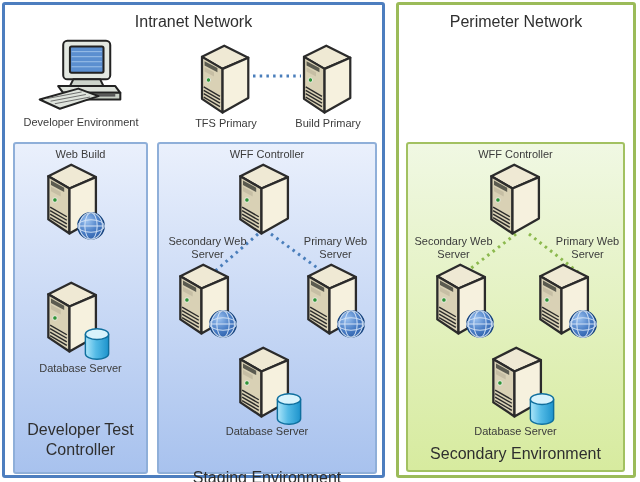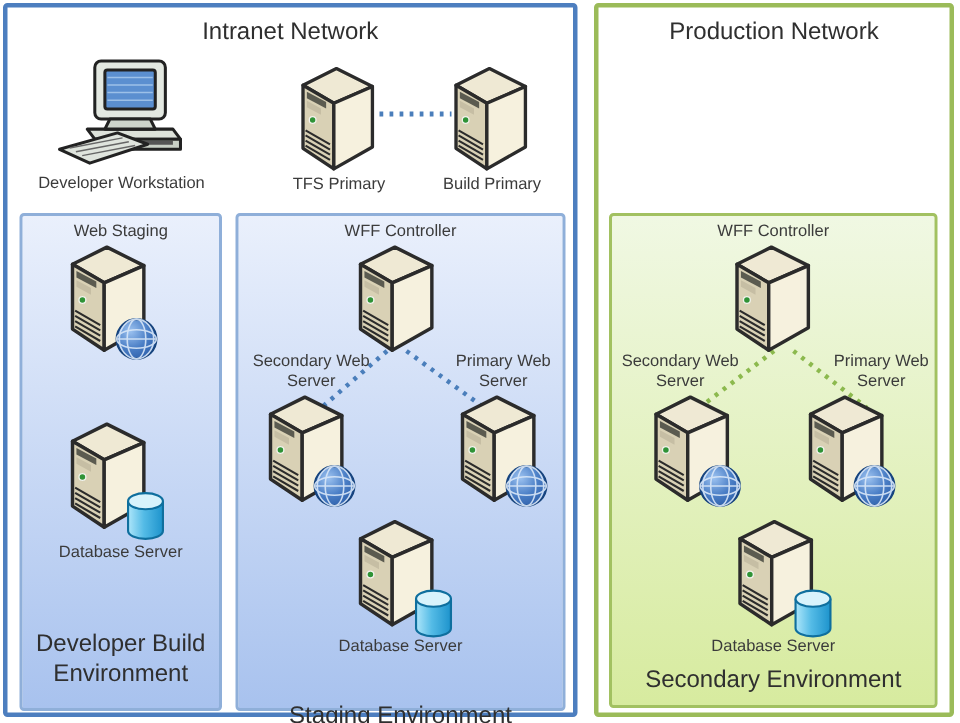--- a/index.html
+++ b/index.html
@@ -94,21 +94,21 @@
   </defs>
 </svg>
 
 <div class="canvas">
 
   <section class="netbox intranet">
     <div class="net-title">Intranet Network</div>
   </section>
 
   <section class="netbox perimeter">
-    <div class="net-title">Production Network</div>
+    <div class="net-title">Perimeter Network</div>
   </section>
 
   <div class="env blue env-testing"></div>
   <div class="env blue env-staging"></div>
   <div class="env green env-production"></div>
 
   <svg class="abs" style="left:252px;top:70px" width="50" height="12">
     <line x1="1" y1="6" x2="49" y2="6" style="stroke:var(--connector-blue,#4a7ebb)" stroke-width="3.2" stroke-dasharray="2.5 4.2"></line>
   </svg>
   <svg class="abs" style="left:157px;top:142px" width="220" height="332">
@@ -122,56 +122,56 @@
       <line x1="110" y1="92" x2="60" y2="130"></line>
       <line x1="123" y1="92" x2="172" y2="130"></line>
     </g>
   </svg>
 
   <div class="node" style="left:38px;top:38px">
     <svg width="84" height="76">
         <use href="#icon-workstation"></use>
       </svg>
   </div>
-  <div class="lbl" style="left:16px;top:116px;width:130px">Developer Workstation</div>
+  <div class="lbl" style="left:16px;top:116px;width:130px">Developer Environment</div>
 
   <div class="node" style="left:199px;top:44px">
     <svg width="54" height="72">
         <use href="#icon-server"></use>
       </svg>
   </div>
   <div class="lbl" style="left:186px;top:117px;width:80px">TFS Primary</div>
 
   <div class="node" style="left:301px;top:44px">
     <svg width="54" height="72">
         <use href="#icon-server"></use>
       </svg>
   </div>
   <div class="lbl" style="left:288px;top:117px;width:80px">Build Primary</div>
 
-  <div class="lbl" style="left:13px;top:148px;width:135px">Web Staging</div>
+  <div class="lbl" style="left:13px;top:148px;width:135px">Web Build</div>
   <div class="node" style="left:45px;top:163px">
     <svg width="56" height="74">
         <use href="#icon-server"></use>
       </svg>
   </div>
   <svg class="abs" width="30" height="30" style="left:76px;top:211px">
       <use href="#icon-globe"></use>
     </svg>
 
   <div class="node" style="left:45px;top:281px">
     <svg width="56" height="74">
         <use href="#icon-server"></use>
       </svg>
   </div>
   <svg class="abs" width="30" height="34" style="left:82px;top:327px">
       <use href="#icon-db"></use>
     </svg>
   <div class="lbl" style="left:13px;top:362px;width:135px">Database Server</div>
-  <div class="env-title" style="left:13px;top:420px;width:135px">Developer Build Environment</div>
+  <div class="env-title" style="left:13px;top:420px;width:135px">Developer Test Controller</div>
 
   <div class="lbl" style="left:157px;top:148px;width:220px">WFF Controller</div>
   <div class="node" style="left:237px;top:163px">
     <svg width="56" height="74">
         <use href="#icon-server"></use>
       </svg>
   </div>
 
   <div class="lbl" style="left:160px;top:235px;width:95px">Secondary Web Server</div>
   <div class="lbl" style="left:288px;top:235px;width:95px">Primary Web Server</div>

